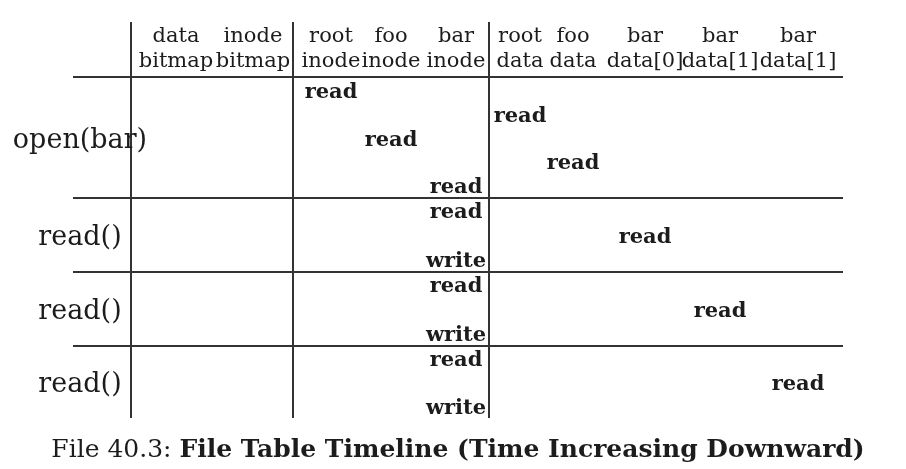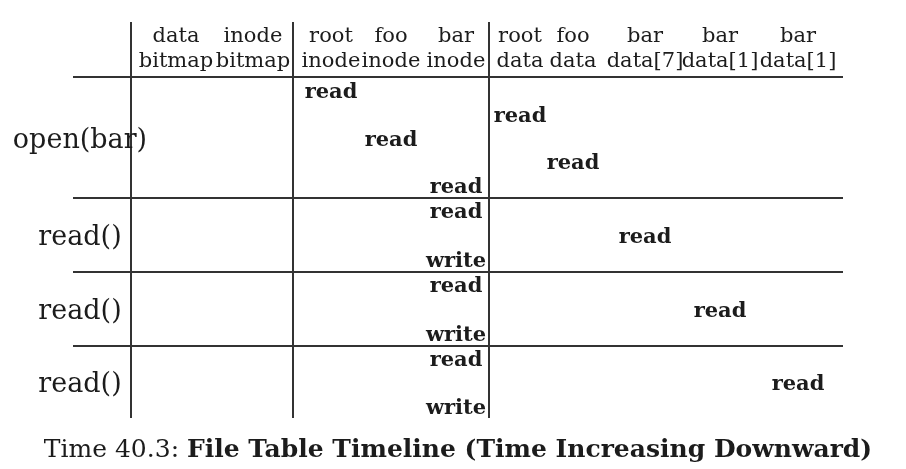--- a/index.html
+++ b/index.html
@@ -70,21 +70,21 @@
     <div class="hdr" style="left: 520px;">
       <span>root</span>
       <span>data</span>
     </div>
     <div class="hdr" style="left: 573px;">
       <span>foo</span>
       <span>data</span>
     </div>
     <div class="hdr" style="left: 645px;">
       <span>bar</span>
-      <span>data[7]</span>
+      <span>data[0]</span>
     </div>
     <div class="hdr" style="left: 720px;">
       <span>bar</span>
       <span>data[1]</span>
     </div>
     <div class="hdr" style="left: 798px;">
       <span>bar</span>
       <span>data[1]</span>
     </div>
     <div class="rowlabel" style="left: 80px; top: 137.5px;">open(bar)</div>
@@ -100,13 +100,13 @@
     <div class="rowlabel" style="left: 80px; top: 308.5px;">read()</div>
     <div class="cell" style="left: 456px; top: 284.167px;">read</div>
     <div class="cell" style="left: 720px; top: 308.5px;">read</div>
     <div class="cell" style="left: 456px; top: 332.833px;">write</div>
     <div class="rowlabel" style="left: 80px; top: 382px;">read()</div>
     <div class="cell" style="left: 456px; top: 358px;">read</div>
     <div class="cell" style="left: 798px; top: 382px;">read</div>
     <div class="cell" style="left: 456px; top: 406px;">write</div>
   </div>
 
-<div class="caption"><span>Time 40.3:</span>&nbsp;<span class="bold">File Table Timeline (Time Increasing Downward)</span></div>
+<div class="caption"><span>File 40.3:</span>&nbsp;<span class="bold">File Table Timeline (Time Increasing Downward)</span></div>
 
 </body></html>

